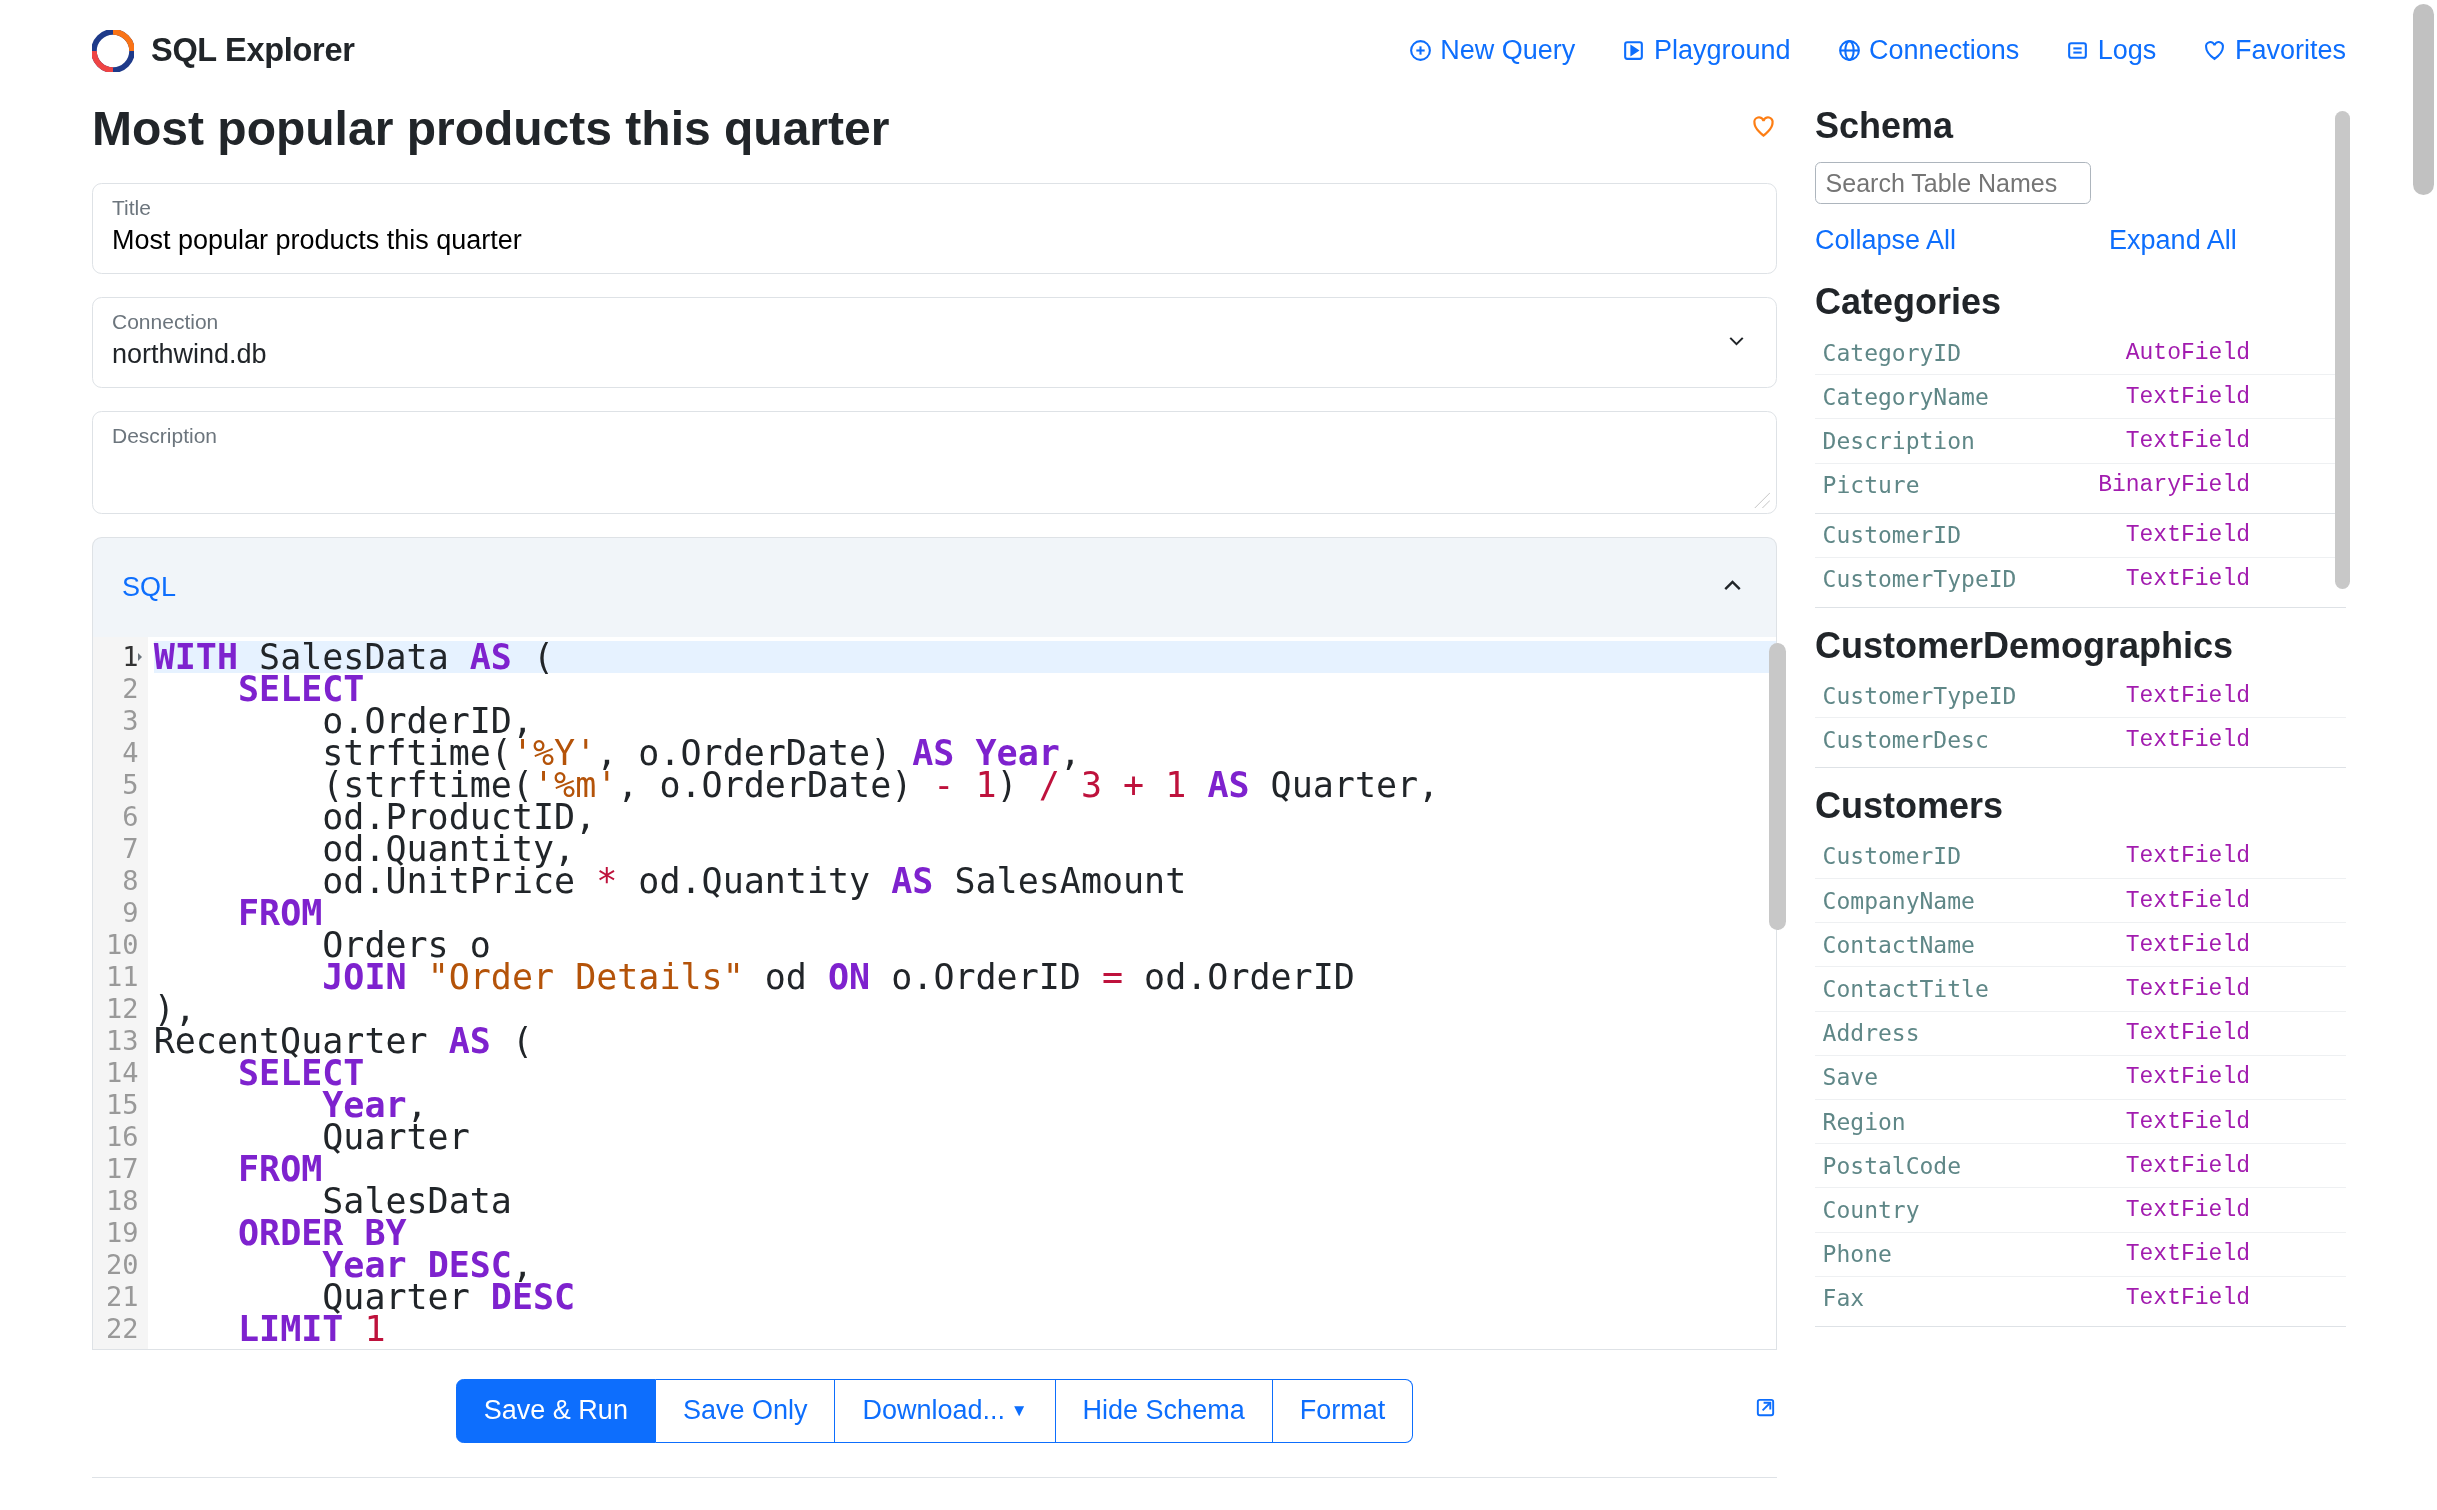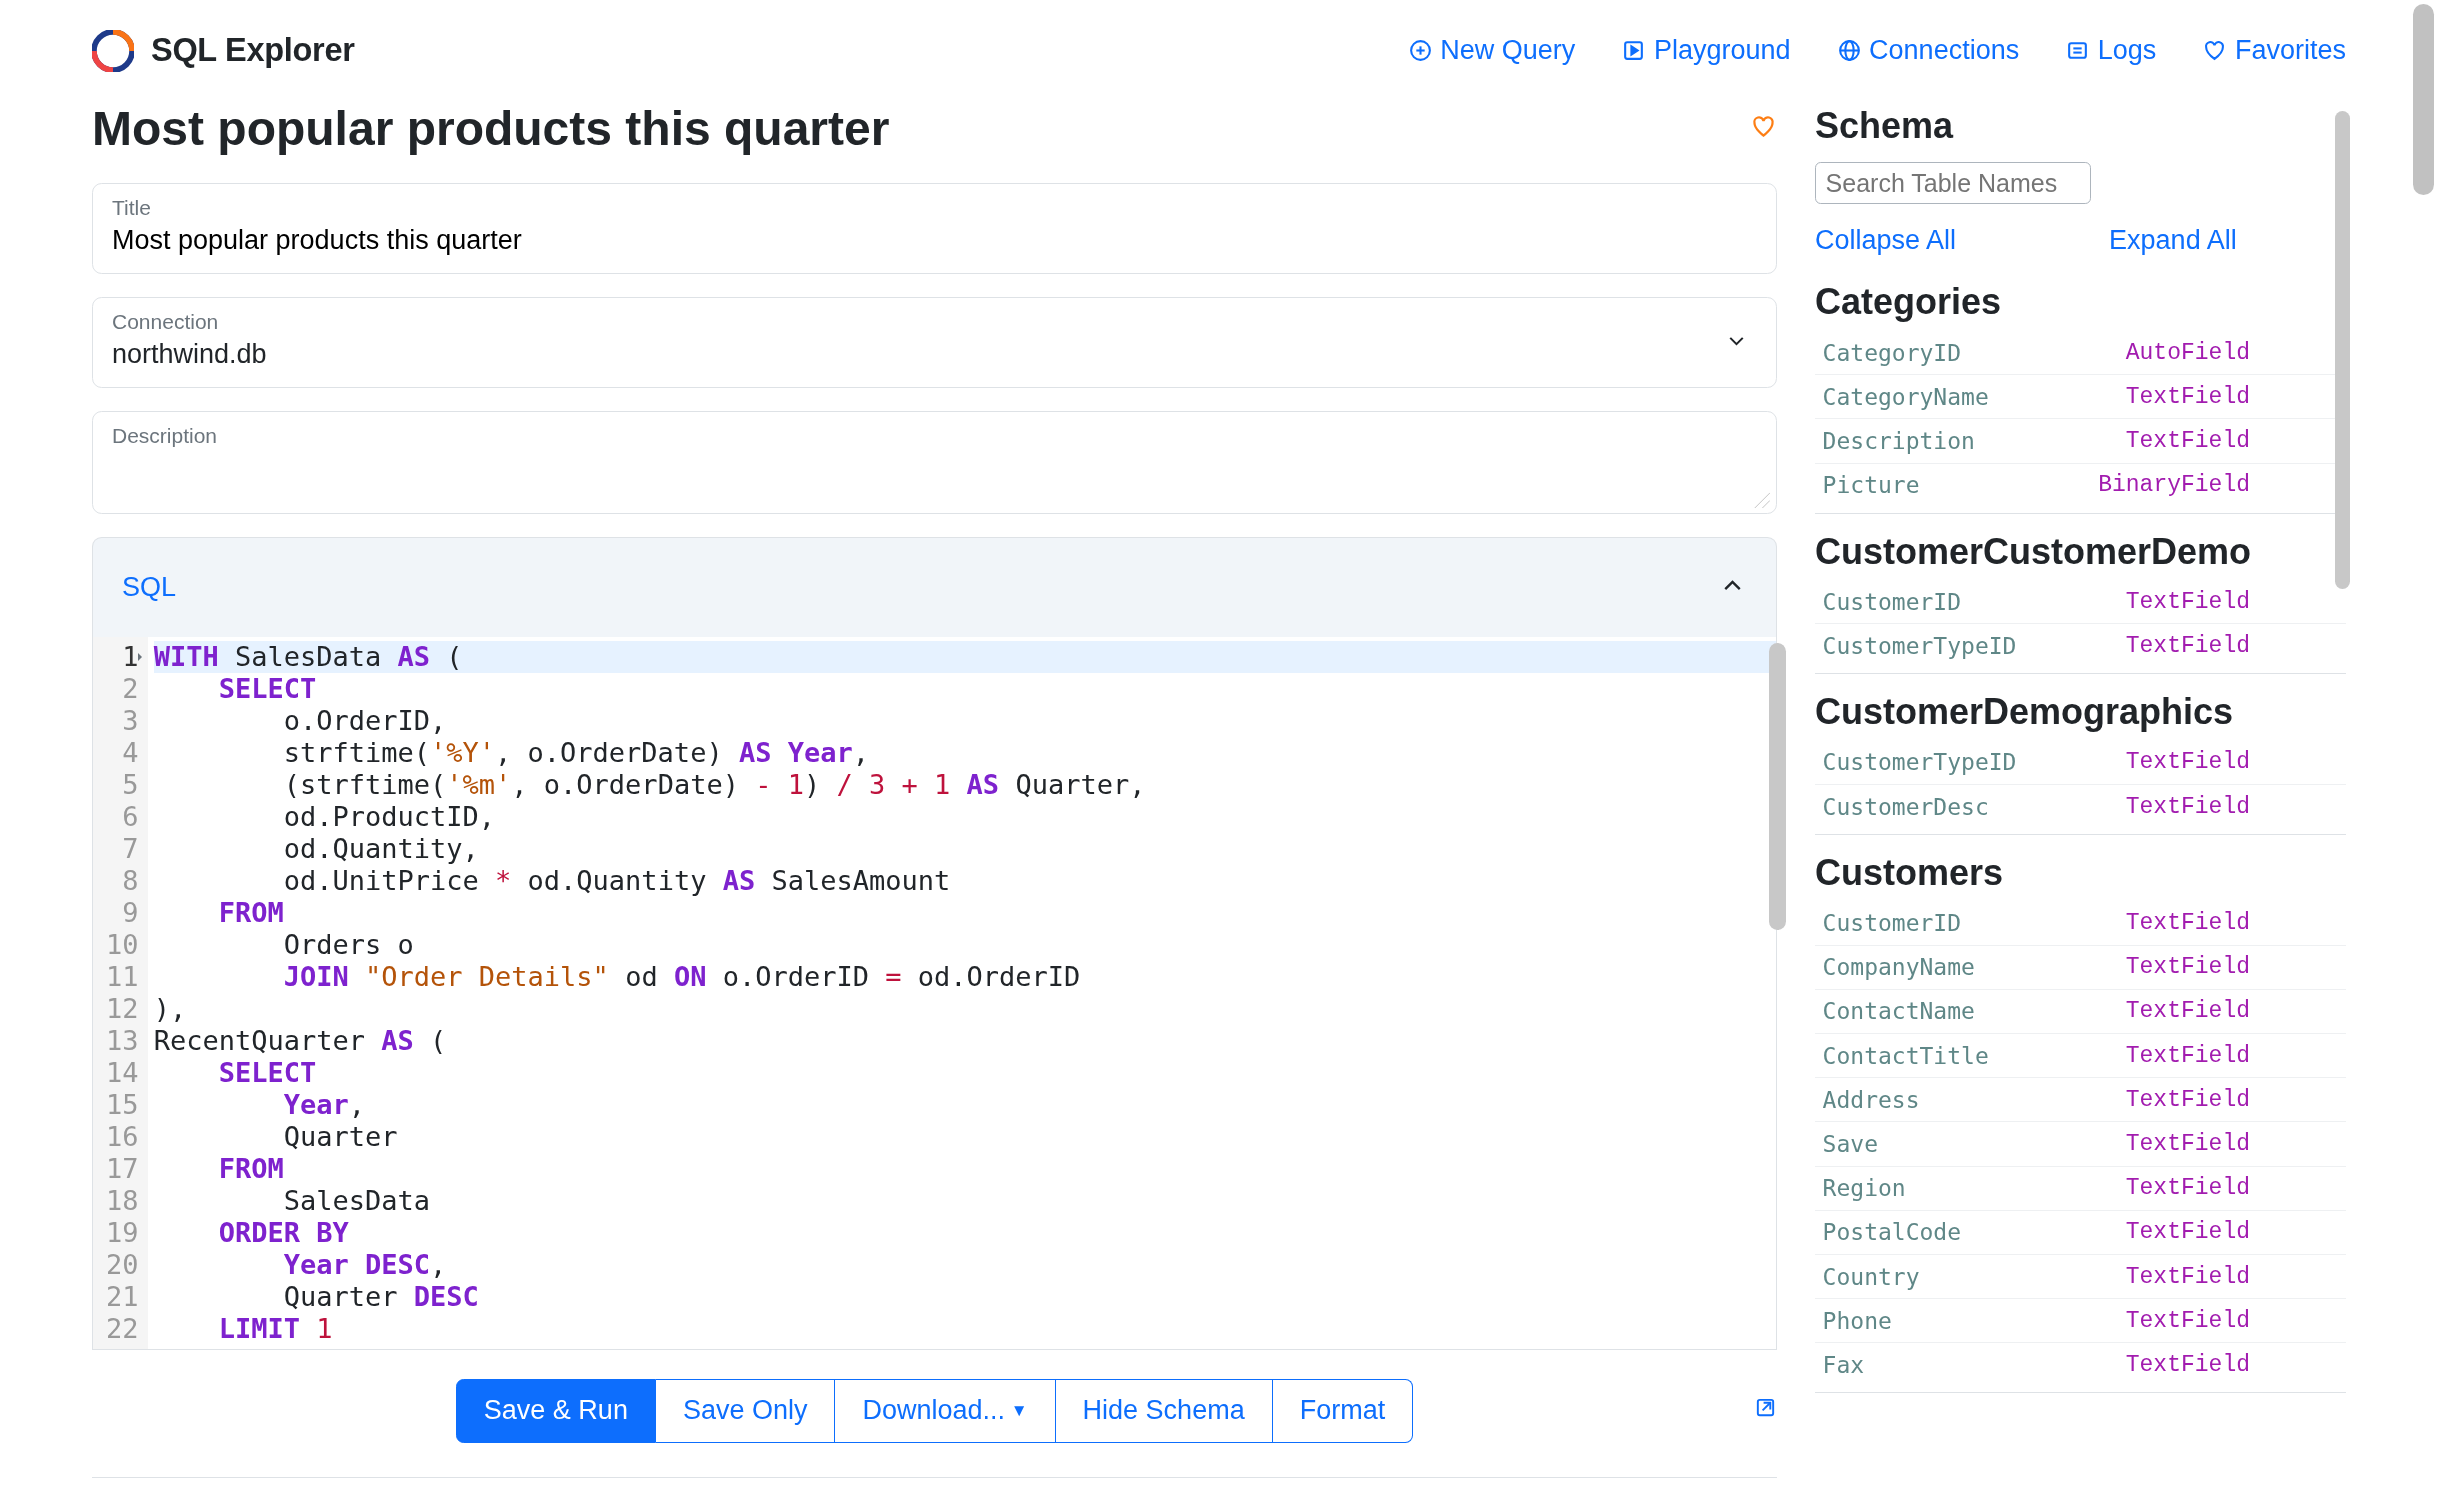--- a/index.html
+++ b/index.html
@@ -41,21 +41,21 @@
   .sql-header { background:#f1f5f9; border:1px solid #dee2e6; border-bottom:none; border-radius:9.6px 9.6px 0 0; padding:33px 29px; display:flex; align-items:center; }
   .sql-header-label { color:#0d6efd; font-size:27px; }
   .sql-header-chev { margin-left:auto; }
   .sql-header-chev svg { width:29px; height:29px; }
 
   .editor-wrap { position:relative; border:1px solid #dee2e6; border-top:none; }
   .gutter { position:absolute; left:0; top:0; width:55px; background:#f5f5f5; font-family: ui-monospace, SFMono-Regular, Menlo, monospace; font-size:27px; color:#999; text-align:right; padding:3.8px 9.6px 3.8px 0; line-height:32px; }
   .gutter .gl { height:32px; }
   .gutter .gl.active { color:#333; position:relative; }
   .gutter .gl.active::after { content:''; position:absolute; right:-7.6px; top:11.5px; border:4.8px solid transparent; border-left-color:#6c757d; }
-  .code { margin-left:55px; padding:3.8px 0 3.8px 5.7px; font-family: ui-monospace, SFMono-Regular, Menlo, monospace; font-size:27px; line-height:32px; white-space:pre; overflow:hidden; }
+  .code { margin-left:55px; padding:3.8px 0 3.8px 5.7px; font-family: ui-monospace, SFMono-Regular, Menlo, monospace; font-size:35px; line-height:32px; white-space:pre; overflow:hidden; }
   .code .line { height:32px; }
   .code .line.hl { background:#e6f2ff; }
   .tok-kw { color:#7e22ce; font-weight:600; }
   .tok-str { color:#b45309; }
   .tok-num { color:#be123c; }
 
   .editor-scroll-thumb { position:absolute; right:-9.6px; top:5.7px; width:17px; height:287px; background:#c8c8c8; border-radius:8.6px; }
 
   .btn-row { display:flex; justify-content:center; margin-top:29px; position:relative; }
   .btn-group { display:flex; }
@@ -271,21 +271,20 @@
           <div class="col-row">
             <span class="col-name">Description</span>
             <span class="col-type">TextField</span>
           </div>
           <div class="col-row">
             <span class="col-name">Picture</span>
             <span class="col-type">BinaryField</span>
           </div>
         </div>
         <div class="tbl-block">
-          <div class="tbl-name">CustomerCustomerDemo</div>
           <div class="col-row">
             <span class="col-name">CustomerID</span>
             <span class="col-type">TextField</span>
           </div>
           <div class="col-row">
             <span class="col-name">CustomerTypeID</span>
             <span class="col-type">TextField</span>
           </div>
         </div>
         <div class="tbl-block">

